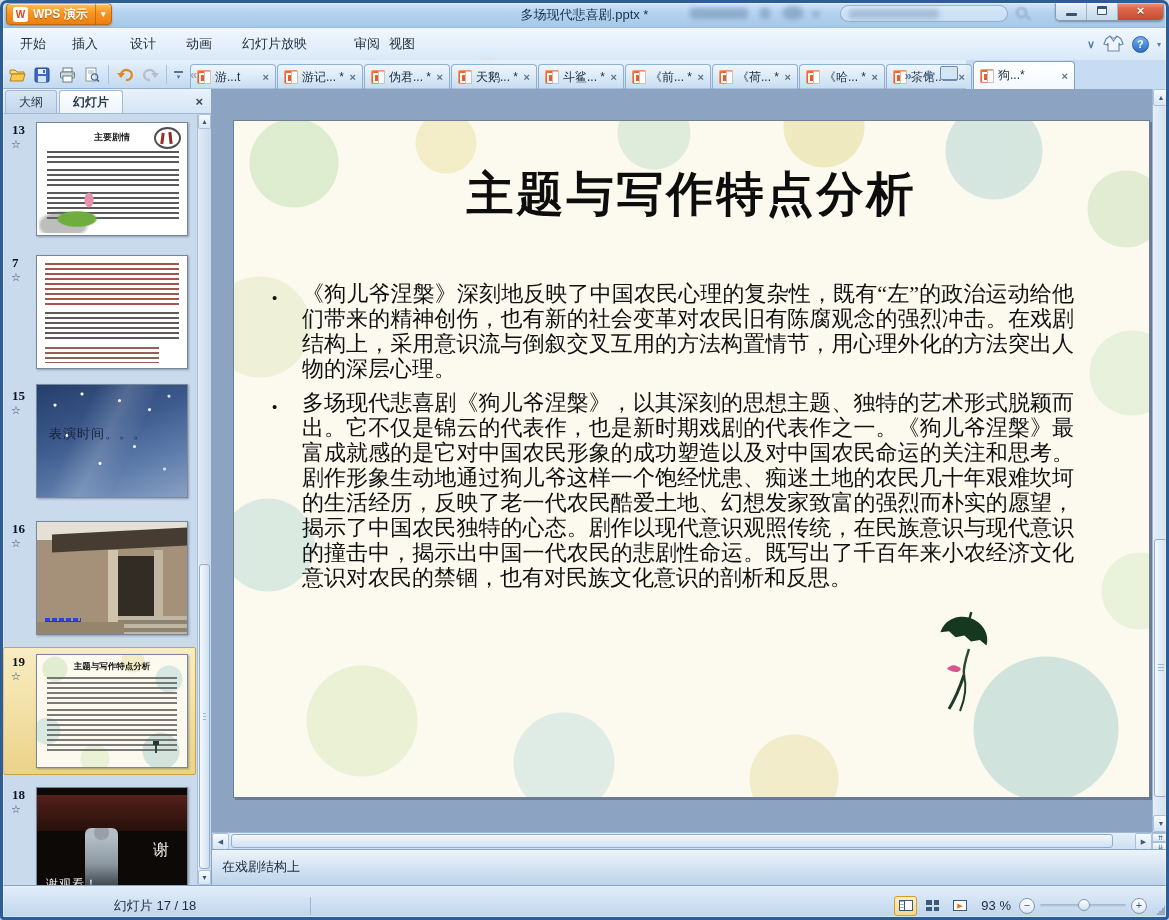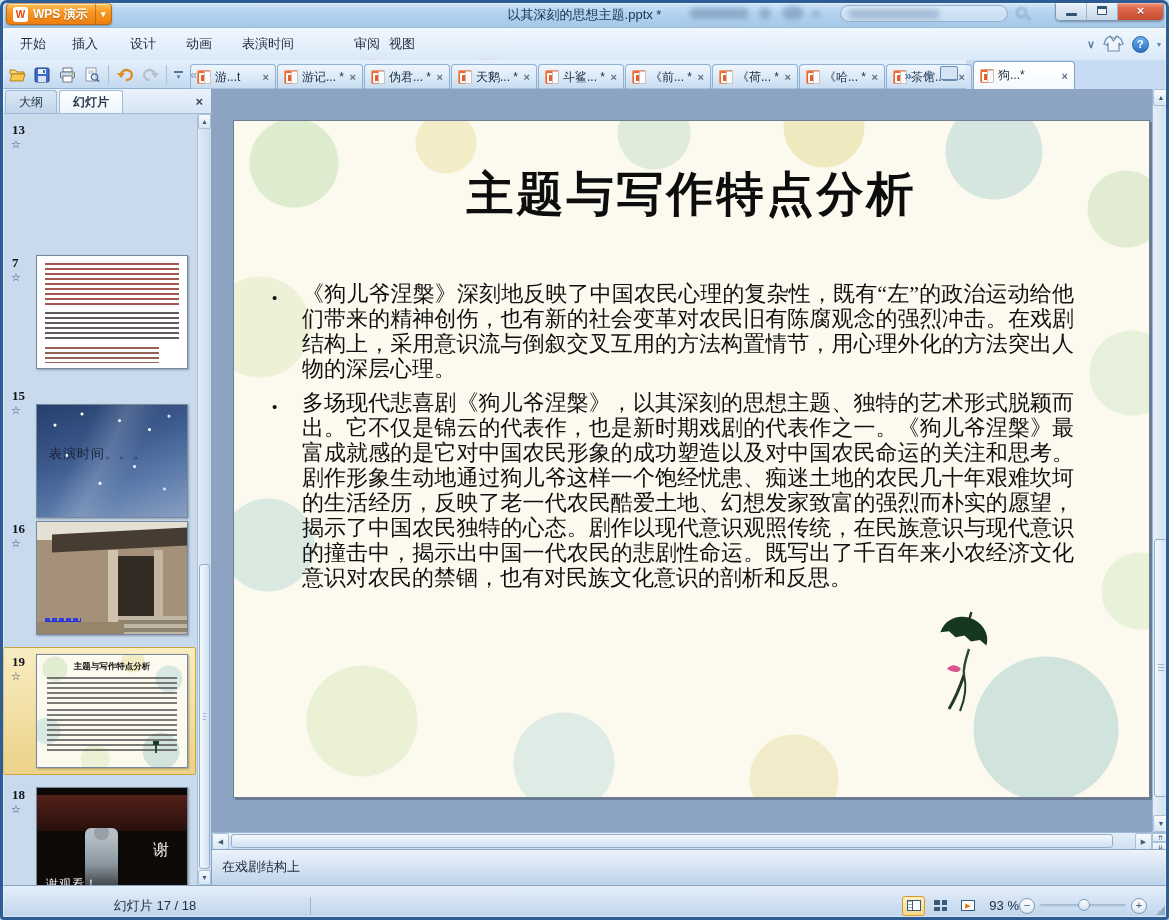--- a/index.html
+++ b/index.html
@@ -120,36 +120,36 @@
 .sdiv{width:1px;height:18px;background:#9db6d2}
 .ssec2{width:300px;text-align:center}
 .sspace{flex:1}
 .viewbtns{display:flex;align-items:center;gap:4px;margin-right:10px}
 .vb{width:23px;height:20px;display:flex;align-items:center;justify-content:center;border-radius:3px}
 .vb.sel{border:1px solid #d89a2c;background:linear-gradient(#fdf0c0,#f6d888)}
 .ic-normal{width:14px;height:11px;border:1px solid #3a5a7a;background:#fff;position:relative}
 .ic-normal::before{content:"";position:absolute;left:0;top:0;bottom:0;width:4px;border-right:1px solid #3a5a7a;background:repeating-linear-gradient(#9db6d0 0 1px,transparent 1px 3px)}
 .ic-sorter{width:13px;height:11px;background:linear-gradient(#3a5a7a,#3a5a7a) 0 0/6px 5px no-repeat,linear-gradient(#3a5a7a,#3a5a7a) 8px 0/5px 5px no-repeat,linear-gradient(#3a5a7a,#3a5a7a) 0 7px/6px 4px no-repeat,linear-gradient(#3a5a7a,#3a5a7a) 8px 7px/5px 4px no-repeat}
 .ic-show{width:14px;height:11px;border:1px solid #3a5a7a;background:#fff;display:flex;align-items:center;justify-content:center;font-size:7px;color:#e07818}
-.zoomlbl{}
+.zoomlbl{margin-right:8px}
 .zbtn{width:16px;height:16px;border-radius:50%;border:1px solid #7e99b5;background:linear-gradient(#ffffff,#dce8f3);display:flex;align-items:center;justify-content:center;font-size:11px;color:#3f5a78;line-height:1}
 .ztrack{width:86px;height:3px;background:linear-gradient(#9fb4ca,#c6d6e6);border-radius:2px;position:relative;margin:0 5px}
 .zthumb{position:absolute;left:38px;top:-5px;width:12px;height:12px;border-radius:50%;background:linear-gradient(#fff,#cfe0ef);border:1px solid #7e99b5}
 .grip{width:10px;height:10px;margin:8px 4px 0 8px;background:linear-gradient(135deg,transparent 55%,#93aac2 55%)}
 </style>
 </head>
 <body>
 
 <div class="titlebar">
   <div class="appbtn">
     <span class="applogo">W</span>
     <span class="lbl">WPS 演示</span>
     <span class="arrow">▾</span>
   </div>
-  <div class="wintitle">以其深刻的思想主题.pptx *</div>
+  <div class="wintitle">多场现代悲喜剧.pptx *</div>
   <div class="blur" style="left:690px;top:8px;width:58px;height:11px"></div>
   <div class="blur" style="left:760px;top:8px;width:10px;height:11px"></div>
   <div class="blur" style="left:782px;top:6px;width:22px;height:14px;border-radius:50%"></div>
   <div class="blur" style="left:812px;top:11px;width:8px;height:6px"></div>
   <div class="searchbox">
     <div class="blur" style="left:8px;top:3px;width:90px;height:10px;opacity:.5"></div>
   </div>
   <div class="mag"></div>
   <div class="winbtns">
     <div class="wbtn">
@@ -162,21 +162,21 @@
         <span>×</span>
       </div>
   </div>
 </div>
 
 <div class="menubar">
   <div class="mtab" style="left:12px">开始</div>
   <div class="mtab" style="left:64px">插入</div>
   <div class="mtab" style="left:122px">设计</div>
   <div class="mtab" style="left:178px">动画</div>
-  <div class="mtab" style="left:234px">表演时间</div>
+  <div class="mtab" style="left:234px">幻灯片放映</div>
   <div class="mtab" style="left:346px">审阅</div>
   <div class="mtab" style="left:381px">视图</div>
   <div class="blur" style="left:363px;top:35px;width:15px;height:12px;background:#c2574e;position:absolute"></div>
   <div class="blur" style="left:430px;top:37px;width:38px;height:10px;position:absolute;opacity:.4"></div>
   <div class="blur" style="left:478px;top:34px;width:17px;height:15px;background:#d98a3c;position:absolute;opacity:.55"></div>
   <div class="blur" style="left:505px;top:37px;width:52px;height:10px;position:absolute;opacity:.4"></div>
   <div class="menu-right">
     <span class="chevdown">∨</span>
     <svg width="21" height="18" viewBox="0 0 21 18">
         <path d="M7 1 L3 4 L1 9 L4 10 L5 8 L5 16 L16 16 L16 8 L17 10 L20 9 L18 4 L14 1 L12 3 L9 3 Z" fill="#eef5fc" stroke="#6a8bb0" stroke-width="1.2"></path>
@@ -305,32 +305,40 @@
   <div class="ptabs">
     <div class="ptab">大纲</div>
     <div class="ptab active">幻灯片</div>
     <span class="pclose">×</span>
   </div>
 
   <div class="thumbarea">
 
     <span class="tnum" style="top:8px">13</span>
     <span class="tstar" style="top:24px">☆</span>
+    <div class="thumb" style="top:8px">
+      <div class="t13-title">主要剧情</div>
+      <div class="stamp"></div>
+      <div class="tlines" style="position:absolute;left:10px;right:8px;top:28px;height:13px"></div>
+      <div class="tlines" style="position:absolute;left:10px;right:8px;top:46px;height:18px"></div>
+      <div class="tlines" style="position:absolute;left:10px;right:8px;top:69px;height:28px"></div>
+      <div class="lotus"></div>
+    </div>
 
     <span class="tnum" style="top:141px">7</span>
     <span class="tstar" style="top:157px">☆</span>
     <div class="thumb" style="top:141px">
       <div style="position:absolute;left:8px;right:8px;top:7px;height:44px;background:repeating-linear-gradient(rgba(150,55,45,.85) 0 2px,transparent 2px 5px)"></div>
       <div style="position:absolute;left:8px;right:8px;top:56px;height:30px;background:repeating-linear-gradient(rgba(70,60,60,.85) 0 2px,transparent 2px 5px)"></div>
       <div style="position:absolute;left:8px;right:28px;top:91px;height:16px;background:repeating-linear-gradient(rgba(130,70,55,.85) 0 2px,transparent 2px 5px)"></div>
     </div>
 
     <span class="tnum" style="top:274px">15</span>
     <span class="tstar" style="top:290px">☆</span>
-    <div class="thumb" style="top:290px">
+    <div class="thumb" style="top:270px">
       <div class="sky15"></div>
       <div class="stars"></div>
       <div class="t15-title">表演时间。。。</div>
     </div>
 
     <span class="tnum" style="top:407px">16</span>
     <span class="tstar" style="top:423px">☆</span>
     <div class="thumb" style="top:407px">
       <div class="b-wall"></div>
       <div class="b-sky"></div>

